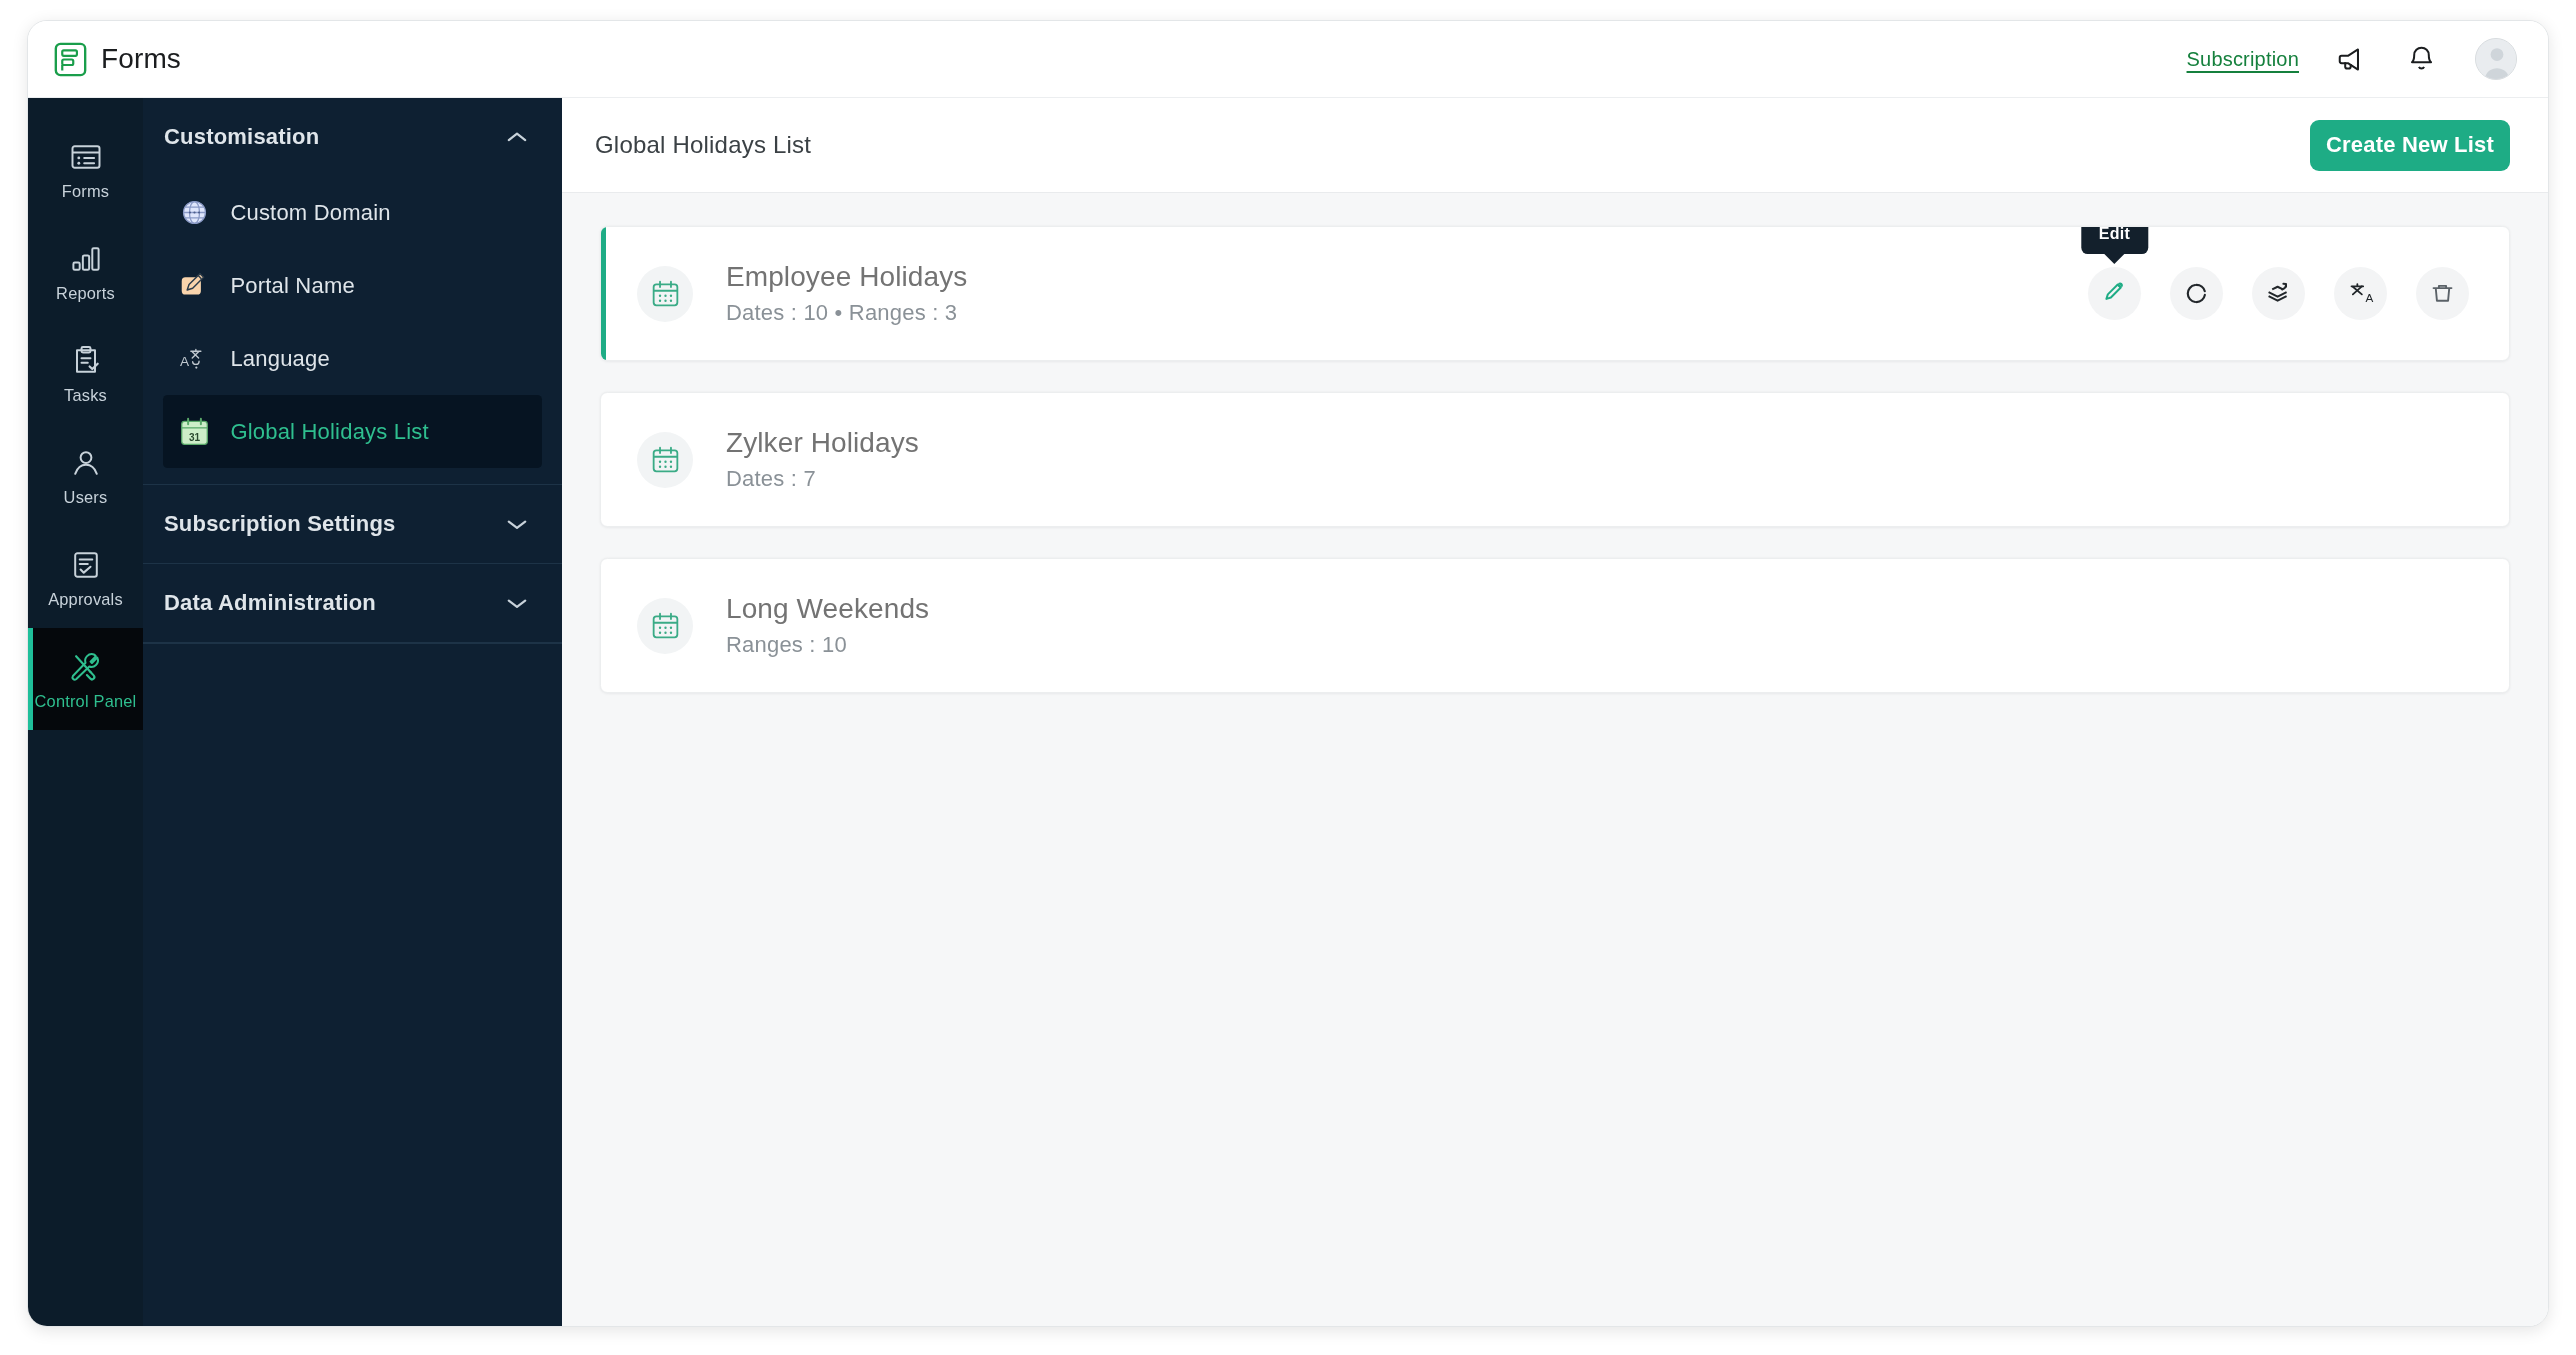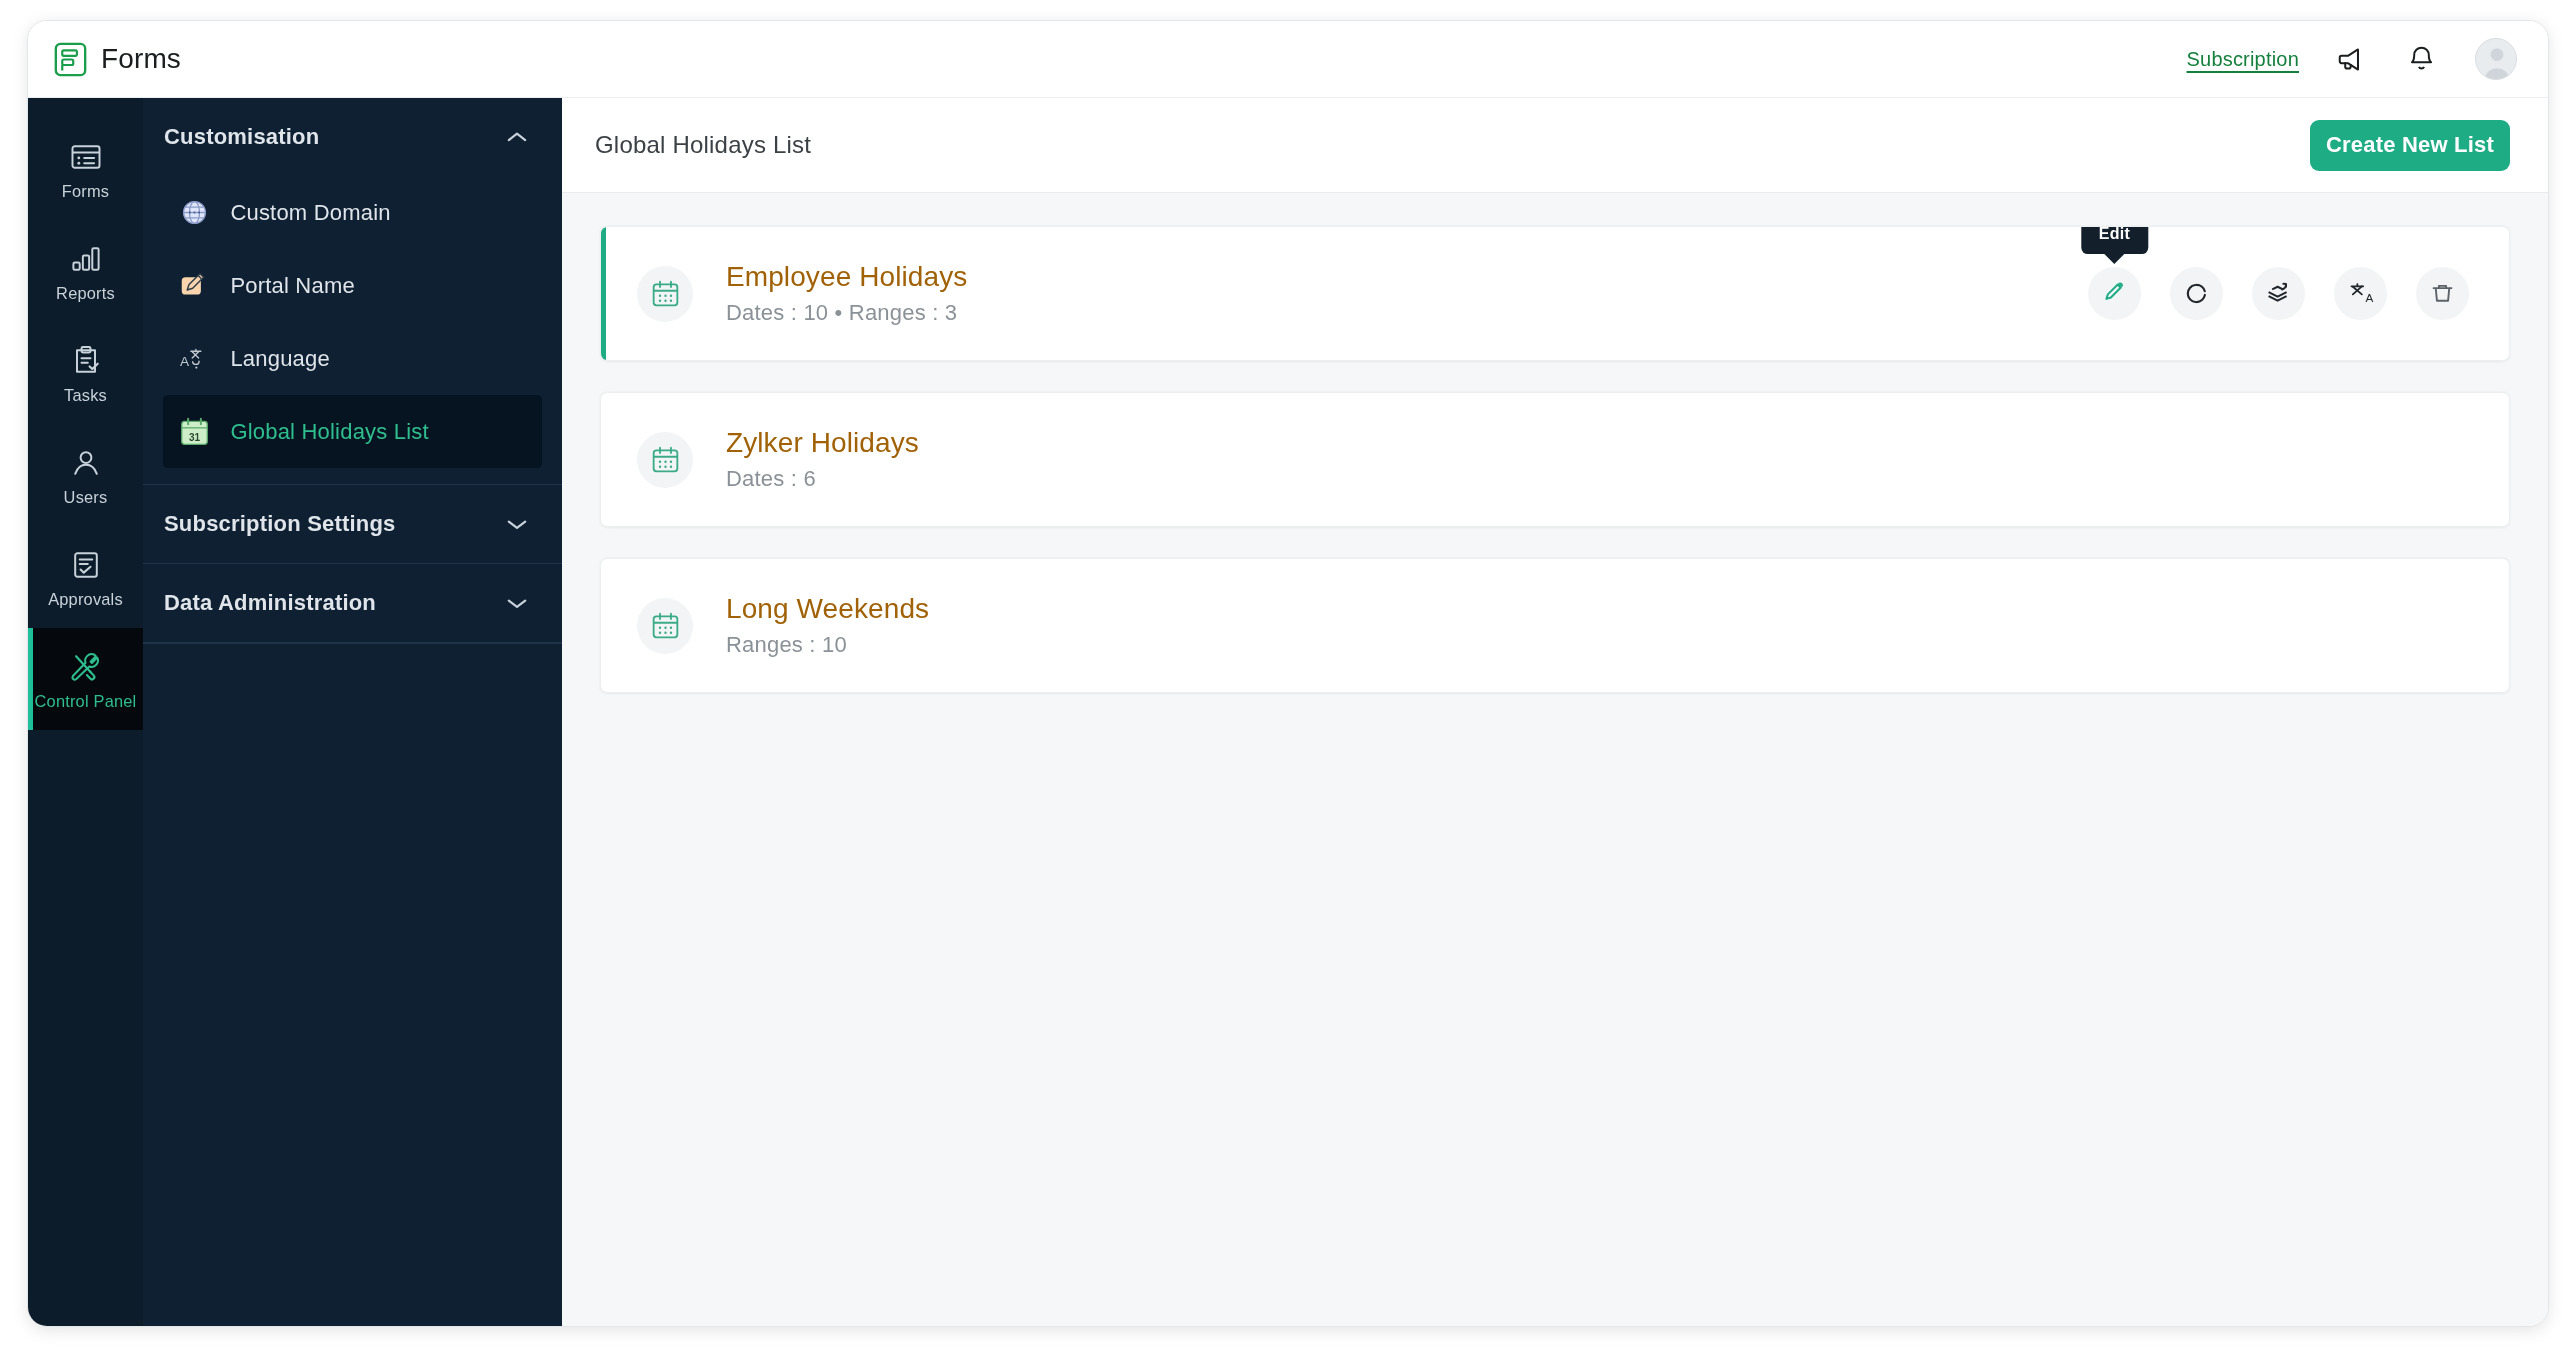--- a/index.html
+++ b/index.html
@@ -158,21 +158,21 @@
     width: 4.6px; background: #1eac85;
   }
   .card-icon-wrap {
     width: 56px; height: 56px; border-radius: 50%;
     background: #f2f4f5;
     display: flex; align-items: center; justify-content: center;
     margin: 0 33px 0 36px;
     flex: 0 0 56px;
   }
   .card-text { display: flex; flex-direction: column; gap: 6.4px; min-width: 0; }
-  .card-title { font-size: 28px; color: #a16207; letter-spacing: 0.1px; }
+  .card-title { font-size: 28px; color: #737373; letter-spacing: 0.1px; }
   .card-meta { font-size: 22px; color: #8a9197; letter-spacing: 0.2px; }
 
   .card-actions { margin-left: auto; display: flex; align-items: center; gap: 29px; }
   .action-btn {
     width: 53px; height: 53px; border-radius: 50%;
     background: #f3f4f5;
     display: flex; align-items: center; justify-content: center;
     cursor: pointer; border: none; padding: 0;
     position: relative;
   }
@@ -486,21 +486,21 @@
               <circle cx="11" cy="19.5" r="1.3" fill="#3aab86"></circle>
               <circle cx="17" cy="19.5" r="1.3" fill="#3aab86"></circle>
               <circle cx="23" cy="19.5" r="1.3" fill="#3aab86"></circle>
               <circle cx="11" cy="25" r="1.3" fill="#3aab86"></circle>
               <circle cx="17" cy="25" r="1.3" fill="#3aab86"></circle>
               <circle cx="23" cy="25" r="1.3" fill="#3aab86"></circle>
             </svg>
           </div>
           <div class="card-text">
             <span class="card-title">Zylker Holidays</span>
-            <span class="card-meta">Dates : 6</span>
+            <span class="card-meta">Dates : 7</span>
           </div>
         </div>
 
         <div class="card">
           <div class="card-icon-wrap">
             <svg width="31" height="31" viewBox="0 0 34 34">
               <rect x="4" y="7" width="26" height="23" rx="3" fill="none" stroke="#3aab86" stroke-width="2"></rect>
               <path d="M4 14h26" stroke="#3aab86" stroke-width="2"></path>
               <path d="M11 4v6M23 4v6" stroke="#3aab86" stroke-width="2" stroke-linecap="round"></path>
               <circle cx="11" cy="19.5" r="1.3" fill="#3aab86"></circle>

